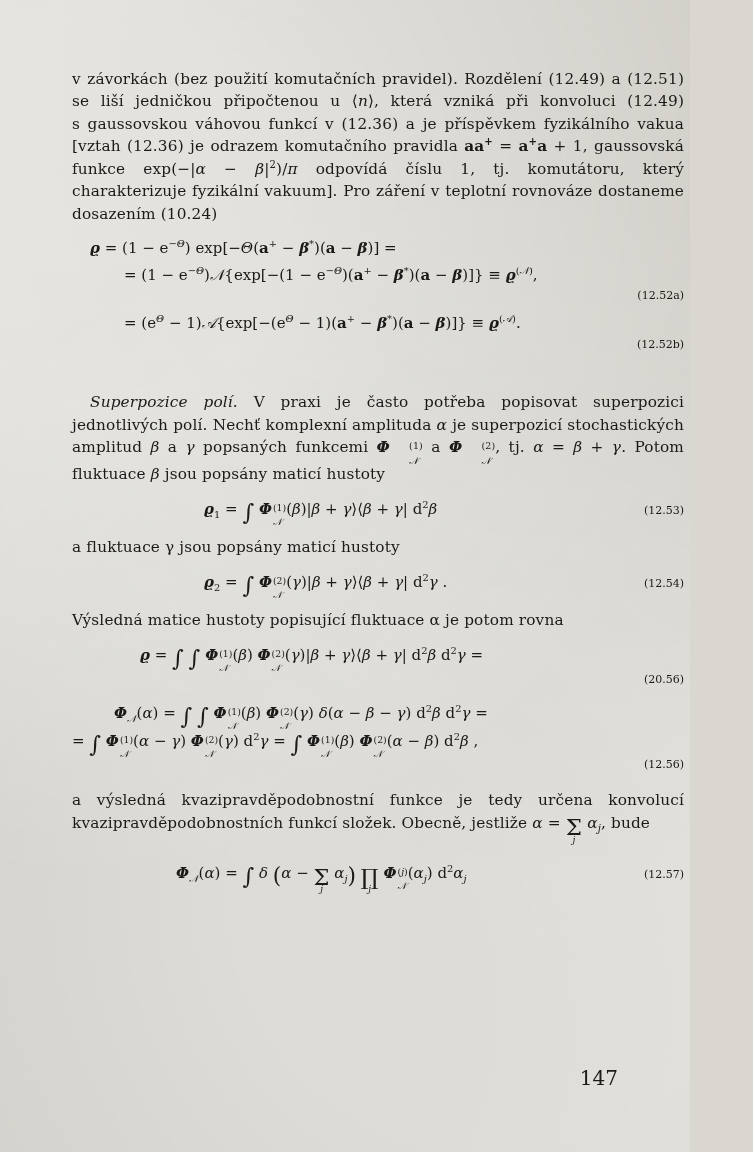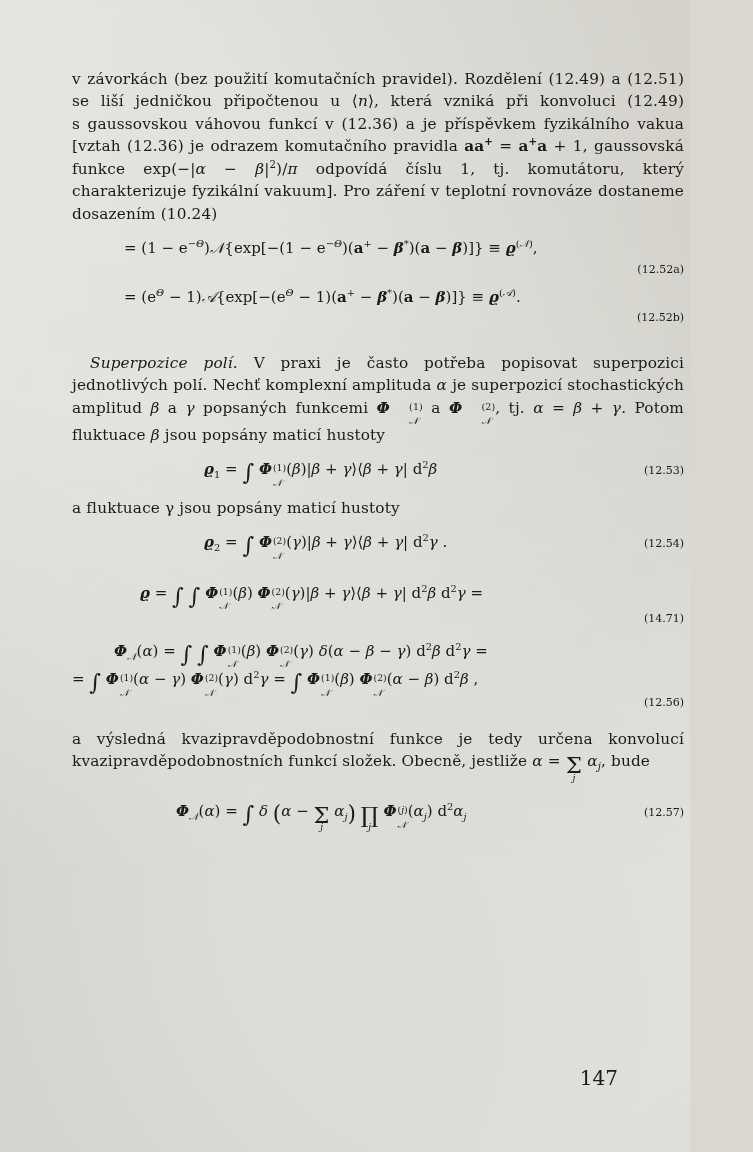--- a/index.html
+++ b/index.html
@@ -125,20 +125,25 @@
 <div class="page">
   <div class="grain"></div>
 
   <div class="content">
 
     <p class="para">
       v&nbsp;závorkách (bez použití komutačních pravidel). Rozdělení (12.49) a (12.51) se liší jedničkou připočtenou u <span class="math">⟨<span class="it">n</span>⟩</span>, která vzniká při konvoluci (12.49) s&nbsp;gaussovskou váhovou funkcí v&nbsp;(12.36) a&nbsp;je příspěvkem fyzikálního vakua [vztah (12.36) je odrazem komutačního pravidla <span class="math bf">aa<sup>+</sup></span> = <span class="math bf">a<sup>+</sup>a</span> + 1, gaussovská funkce exp(−|<span class="it">α</span> − <span class="it">β</span>|<sup>2</sup>)/<span class="it">π</span> odpovídá číslu 1, tj. komutátoru, který charakterizuje fyzikální vakuum]. Pro záření v&nbsp;teplotní rovnováze dostaneme dosazením (10.24)
     </p>
 
     <div class="eqblock">
+      <div class="eqrow" style="padding-left:18px;">
+        <span class="math">
+          <span class="bf it">ϱ</span> = (1 − e<sup>−<span class="it">Θ</span></sup>) exp[−<span class="it">Θ</span>(<span class="bf">a</span><sup>+</sup> − <span class="bf it">β</span><sup>*</sup>)(<span class="bf">a</span> − <span class="bf it">β</span>)] =
+        </span>
+      </div>
       <div class="eqrow" style="padding-left:52px;">
         <span class="math">
           = (1 − e<sup>−<span class="it">Θ</span></sup>)<span class="scr">𝒩</span>{exp[−(1 − e<sup>−<span class="it">Θ</span></sup>)(<span class="bf">a</span><sup>+</sup> − <span class="bf it">β</span><sup>*</sup>)(<span class="bf">a</span> − <span class="bf it">β</span>)]} ≡ <span class="bf it">ϱ</span><sup>(<span class="scr">𝒩</span>)</sup>,
         </span>
       </div>
       <div class="tagline">
         <span class="tag">(12.52a)</span>
       </div>
       <div class="sp6"></div>
       <div class="eqrow" style="padding-left:52px;">
@@ -147,21 +152,21 @@
         </span>
       </div>
       <div class="tagline">
         <span class="tag">(12.52b)</span>
       </div>
     </div>
 
     <div class="sp14"></div>
 
 
-    <p class="para" style="margin-top:5px; text-indent:18px;">
+    <p class="para" style="margin-top:18px; text-indent:18px;">
       <span class="it">Superpozice polí.</span>
       V&nbsp;praxi je často potřeba popisovat superpozici jednotlivých polí. Nechť komplexní amplituda <span class="math it">α</span> je superpozicí stochastických amplitud <span class="math it">β</span> a <span class="math it">γ</span> popsaných funkcemi <span class="math bf it">Φ</span><span class="supsub">
           <span class="s1">(1)</span>
           <span class="s2"><span class="scr">𝒩</span></span>
         </span>
       a <span class="math bf it">Φ</span><span class="supsub">
           <span class="s1">(2)</span>
           <span class="s2"><span class="scr">𝒩</span></span>
         </span>, tj. <span class="math it">α</span> = <span class="math it">β</span> + <span class="math it">γ</span>. Potom fluktuace <span class="math it">β</span> jsou popsány maticí hustoty
     </p>
@@ -191,37 +196,38 @@
               <span class="s1">(2)</span>
               <span class="s2"><span class="scr">𝒩</span></span>
             </span>(<span class="it">γ</span>)|<span class="it">β</span> + <span class="it">γ</span>⟩⟨<span class="it">β</span> + <span class="it">γ</span>| d<sup>2</sup><span class="it">γ</span> .
         </span>
         <span class="tag tagright">(12.54)</span>
       </div>
     </div>
 
     <div class="sp6"></div>
 
+    <p class="para">Výsledná matice hustoty popisující fluktuace α je potom rovna</p>
 
     <div class="eqblock">
       <div class="eqrow">
         <span style="width:68px;"></span>
         <span class="math">
           <span class="bf it">ϱ</span> = <span class="bigint">∫</span> <span class="bigint">∫</span> <span class="bf it">Φ</span><span class="supsub">
               <span class="s1">(1)</span>
               <span class="s2"><span class="scr">𝒩</span></span>
             </span>(<span class="it">β</span>) <span class="bf it">Φ</span><span class="supsub">
               <span class="s1">(2)</span>
               <span class="s2"><span class="scr">𝒩</span></span>
             </span>(<span class="it">γ</span>)|<span class="it">β</span> + <span class="it">γ</span>⟩⟨<span class="it">β</span> + <span class="it">γ</span>| d<sup>2</sup><span class="it">β</span> d<sup>2</sup><span class="it">γ</span> =
         </span>
       </div>
       <div class="eqrow">
         <span style="width:146px;"></span>
-        <span class="tag tagright">(14.71)</span>
+        <span class="tag tagright">(20.56)</span>
       </div>
     </div>
 
 
     <div class="eqblock">
       <div class="eqrow">
         <span style="width:42px;"></span>
         <span class="math">
           <span class="bf it">Φ</span><sub><span class="scr">𝒩</span></sub>(<span class="it">α</span>) = <span class="bigint">∫</span> <span class="bigint">∫</span> <span class="bf it">Φ</span><span class="supsub">
               <span class="s1">(1)</span>

